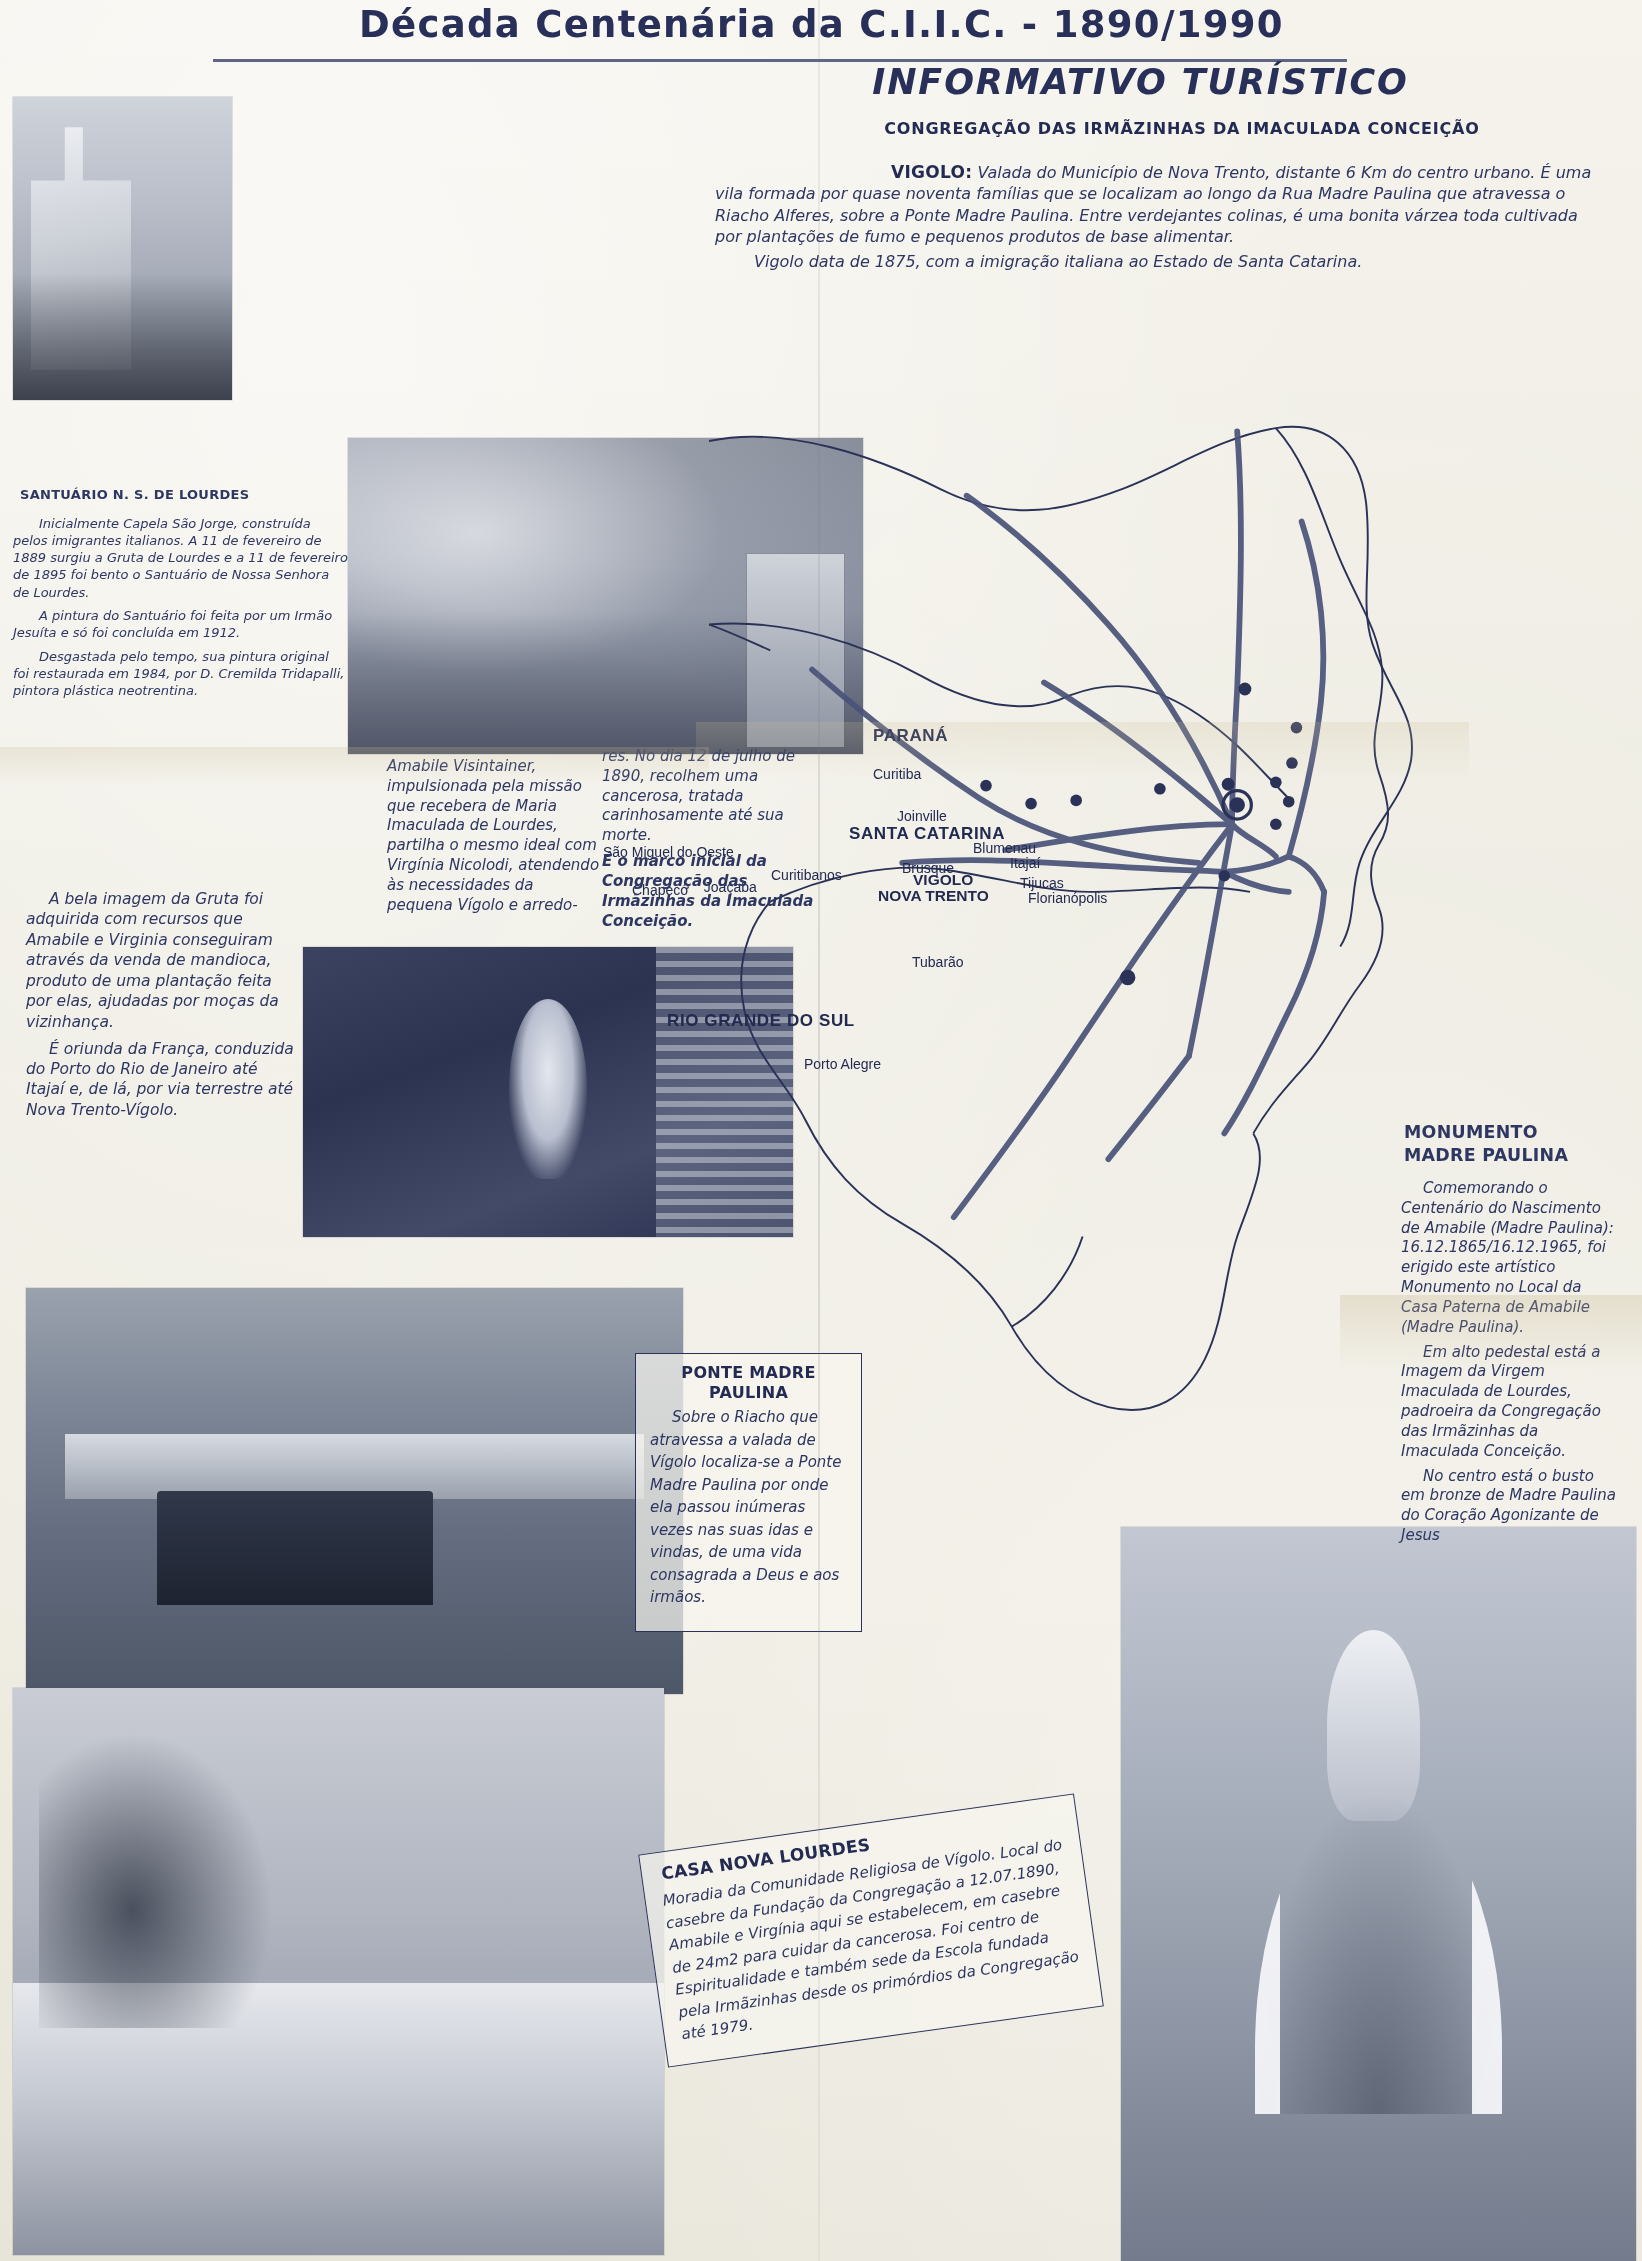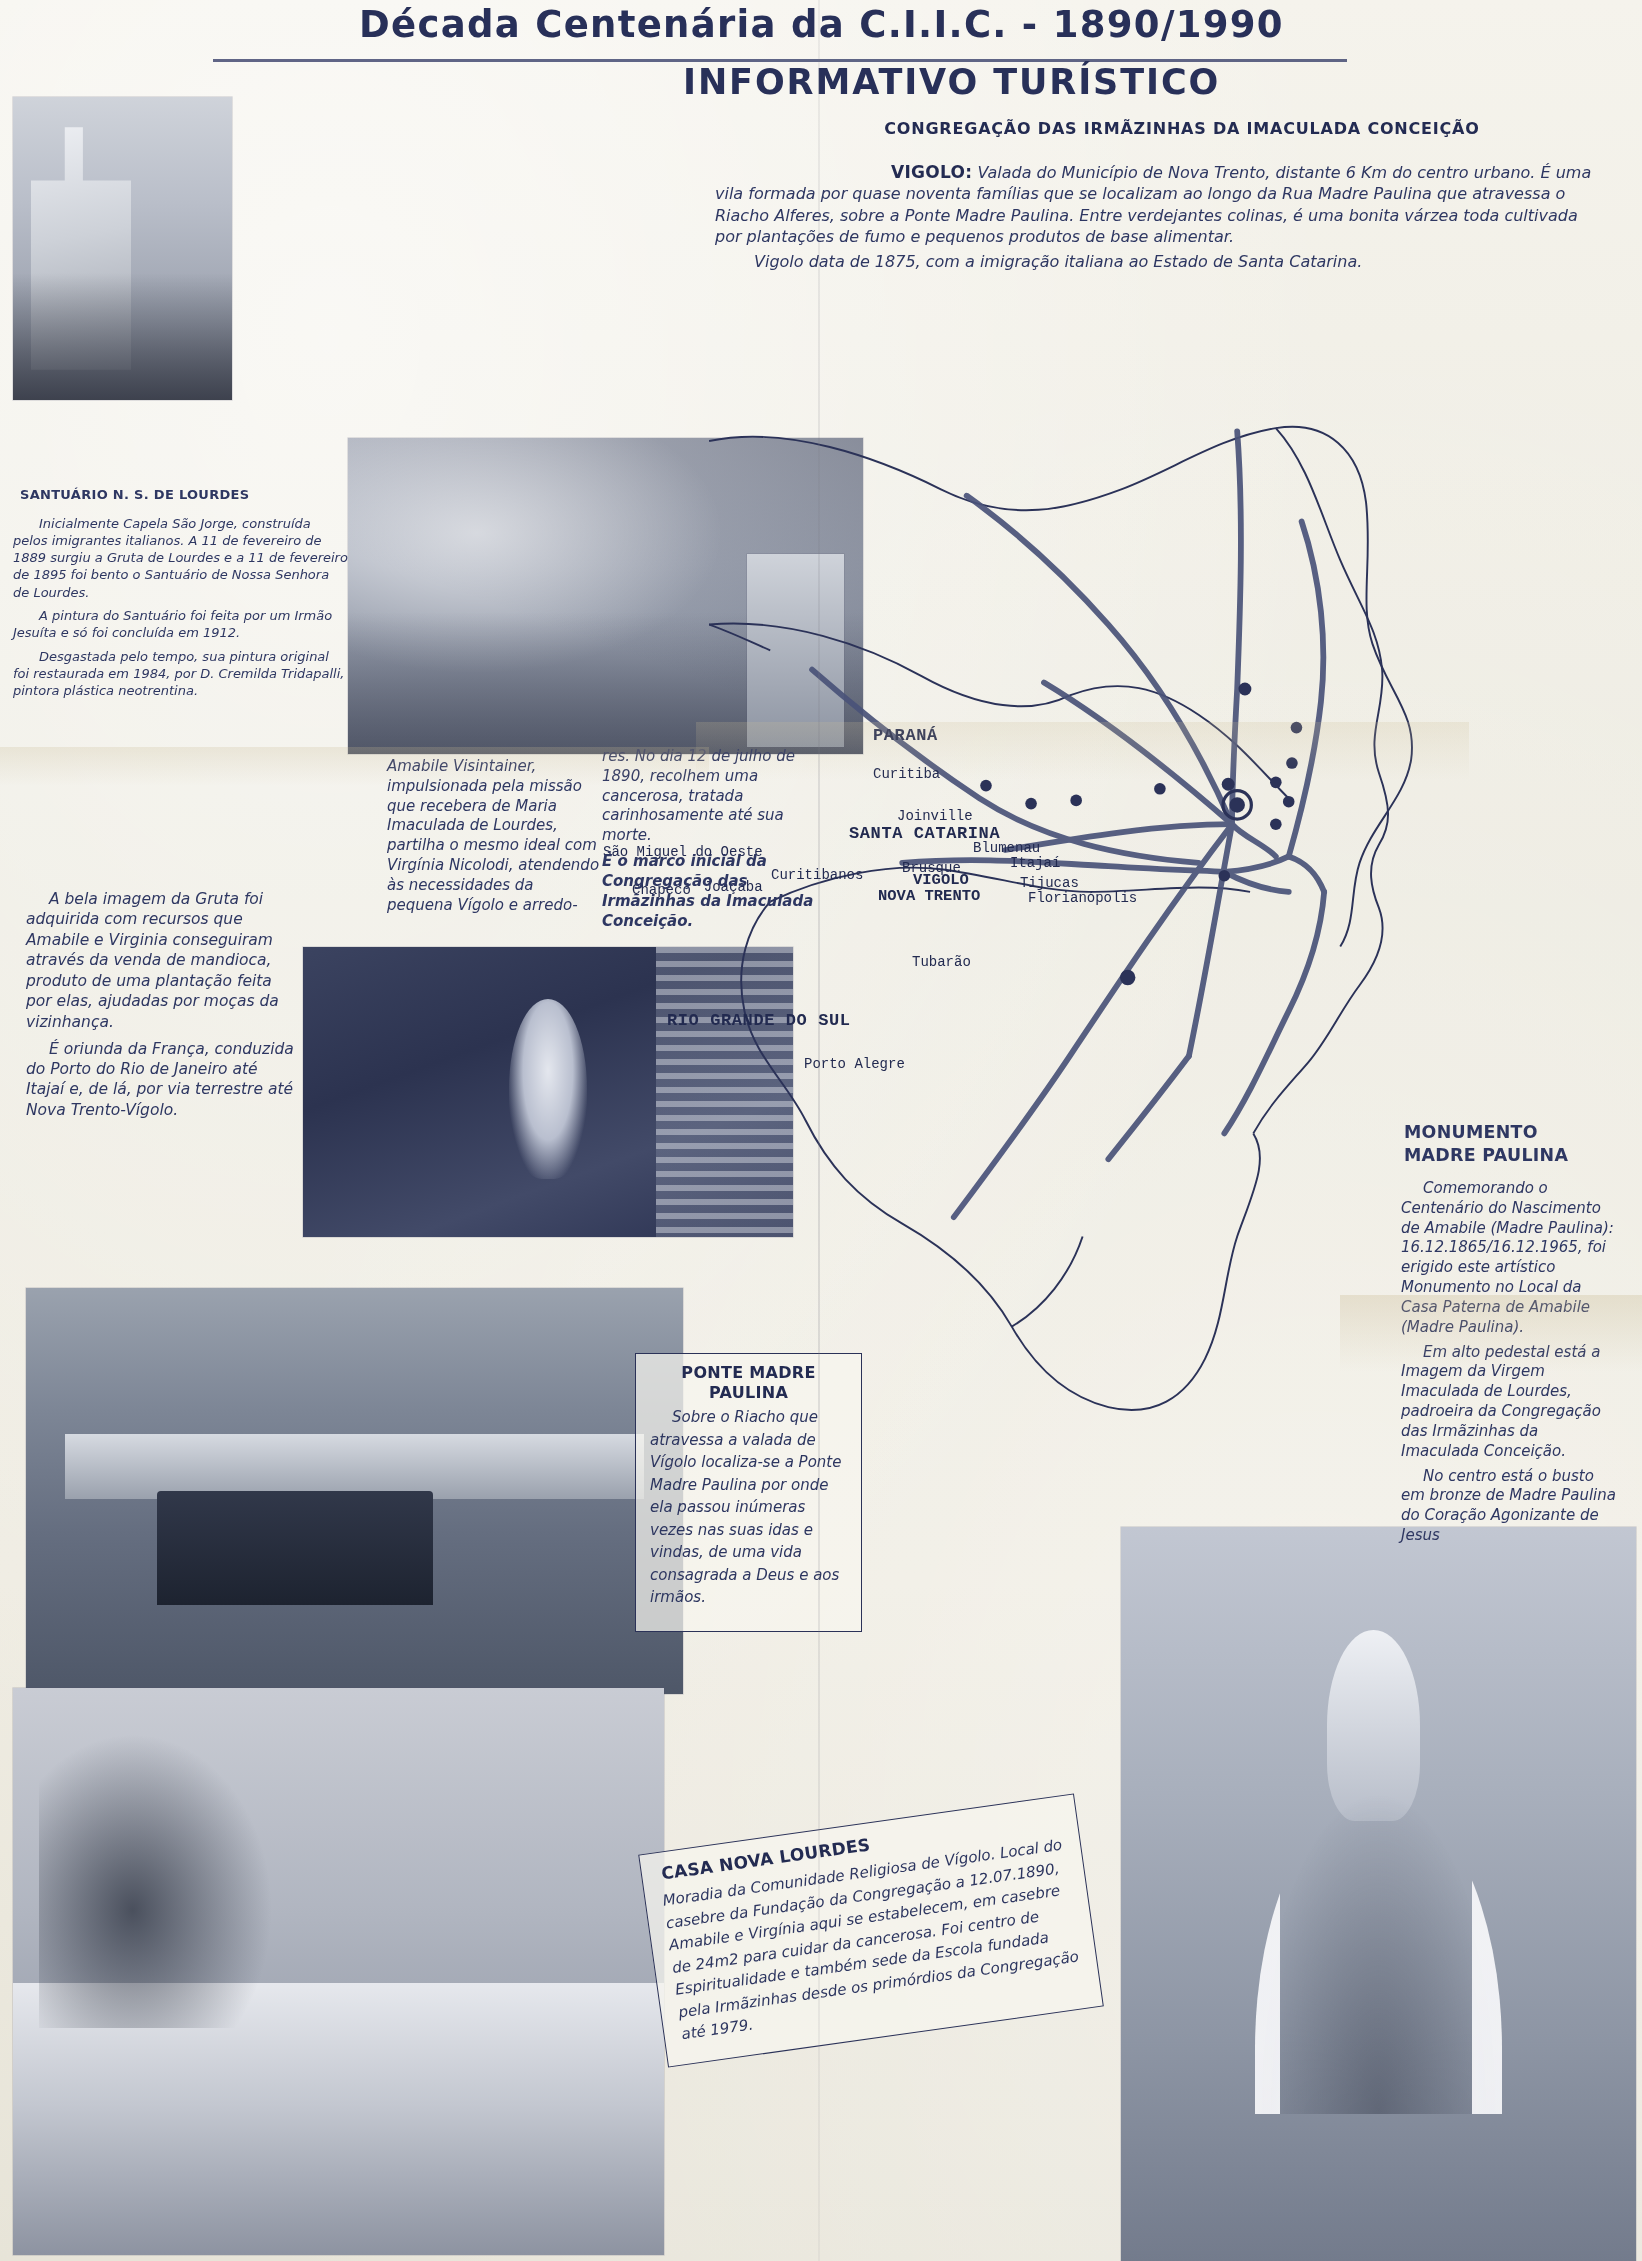--- a/index.html
+++ b/index.html
@@ -52,23 +52,24 @@
     text-align: center;
     font-size: 37px;
     line-height: 1.05;
   }
   #hdr-rule {
     left: 213px; top: 59px; width: 1134px; height: 2.6px;
     background: #2c3461; opacity: .75;
   }
   #hdr-sub {
     left: 683px; top: 62px; width: 915px;
-    text-align: left;
+    text-align: center;
     font-size: 35px;
     letter-spacing: 1.9px;
+    font-style: italic;
   }
   #hdr-sub2 {
     left: 760px; top: 119px; width: 844px;
     text-align: center;
     font-size: 16px;
     letter-spacing: 0.8px;
   }
 
   
   .photo {
@@ -279,21 +280,21 @@
   #casa-text {
     position: absolute; left: 17px; top: 37px; width: 406px;
     font-size: 15px; line-height: 1.5;
   }
 
   
   #map { left: 709px; top: 412px; width: 934px; height: 1256px; }
   #map svg { width: 100%; height: 100%; display: block; }
   .maplabel {
     position: absolute;
-    font-family: Liberation Mono, monospace;
+    font-family: Liberation Sans, sans-serif;
     color: #222a50;
     white-space: nowrap;
   }
   .maplabel.small { font-size: 14px; }
   .maplabel.bold { font-weight: bold; font-size: 15.5px; }
   .maplabel.region { font-weight: bold; font-size: 17px; letter-spacing: 0.6px; }
 
   
   .stain {
     position: absolute;

